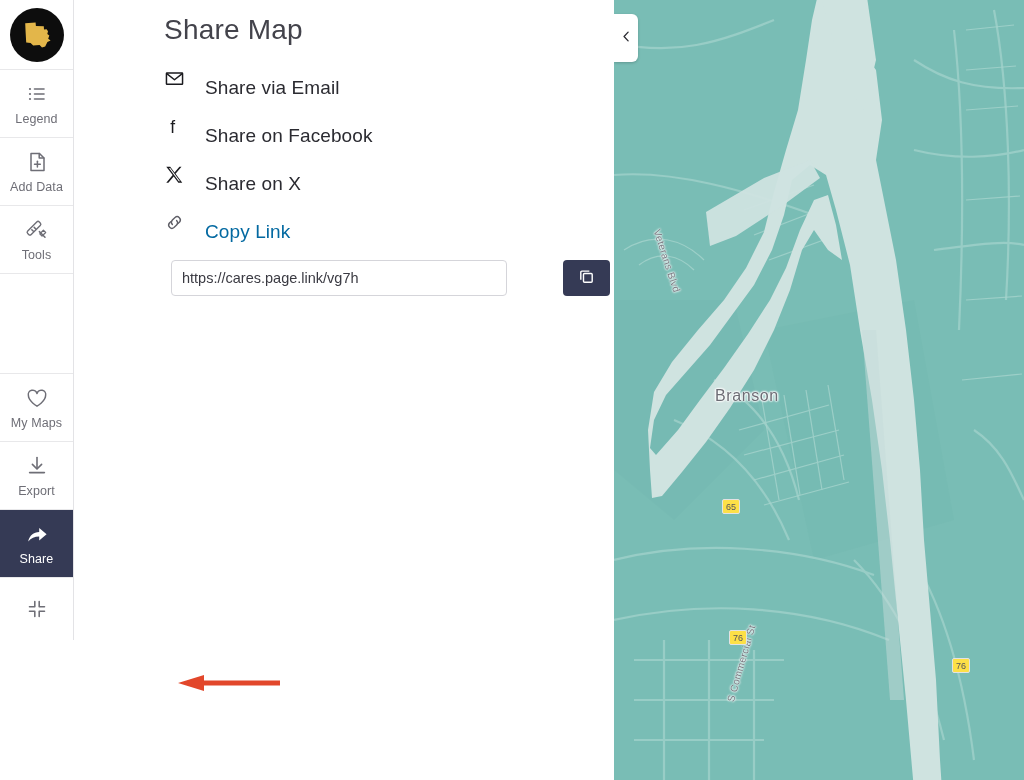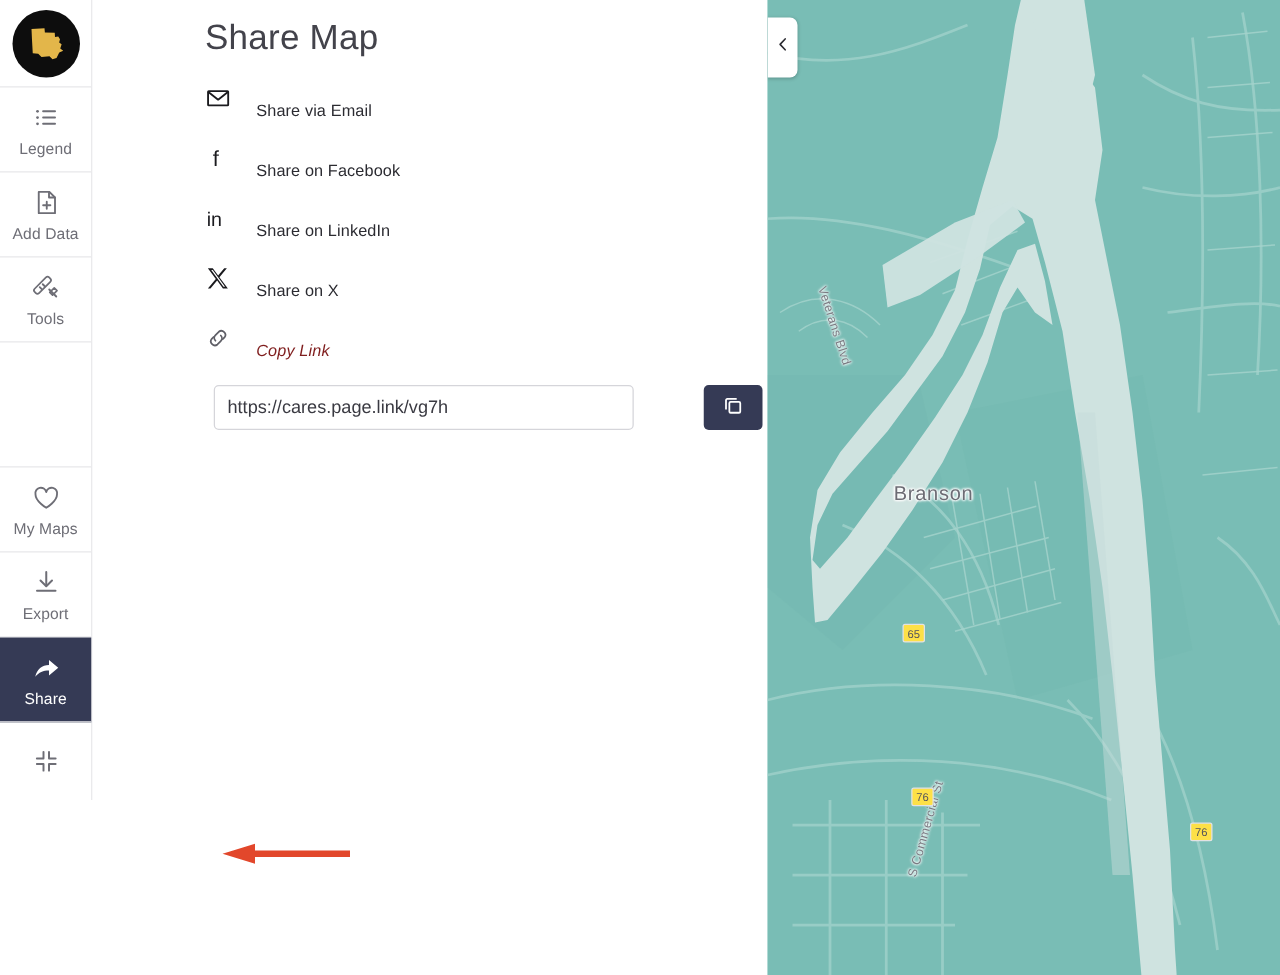--- a/index.html
+++ b/index.html
@@ -72,27 +72,27 @@
   .share-row {
     display: flex; align-items: center;
     height: 48px;
     cursor: pointer;
   }
   .share-row .row-ic {
     width: 30px; display: flex; align-items: center; justify-content: flex-start;
     color: #1b1b1f;
   }
   .share-row .row-lbl {
-    font-size: 13px;
+    font-size: 19px;
     color: #2b2b31;
     margin-left: 11px;
     letter-spacing: .1px;
     margin-top: 20px;
   }
-  .share-row.muted .row-lbl { color: #7f1d1d; font-style: italic; }
+  .share-row.muted .row-lbl { color: #0369a1; }
   .share-row.muted .row-ic { color: #5f5f67; }
 
   .link-row {
     display: flex; align-items: stretch;
     margin: 14px 0 0 97px;
     width: 439px; height: 36px; gap: 48px;
   }
   .link-input {
     flex: 1 1 auto;
     border: 1px solid #d5d5da;
@@ -293,28 +293,20 @@
 
       <li class="share-row">
         <span class="row-ic">
           <svg viewBox="0 0 24 24" width="21" height="21">
             <text x="7" y="19" font-family="'Liberation Sans', sans-serif" font-size="20" fill="#1b1b1f">f</text>
           </svg>
         </span>
         <span class="row-lbl">Share on Facebook</span>
       </li>
 
-      <li class="share-row">
-        <span class="row-ic">
-          <svg viewBox="0 0 24 24" width="22" height="21">
-            <text x="1" y="19" font-family="'Liberation Sans', sans-serif" font-size="18" fill="#1b1b1f">in</text>
-          </svg>
-        </span>
-        <span class="row-lbl">Share on LinkedIn</span>
-      </li>
 
       <li class="share-row">
         <span class="row-ic">
           <svg viewBox="0 0 24 24" width="21" height="21" fill="#1b1b1f">
             <path d="M2.6 3.0 H7.1 L12.0 9.7 L17.6 3.0 H20.0 L13.2 11.2 L20.9 21.4 H16.4
                      L11.1 14.2 L5.0 21.4 H2.6 L9.9 12.7 Z M5.7 4.6 L16.9 19.8 H18.3 L7.1 4.6 Z"></path>
           </svg>
         </span>
         <span class="row-lbl">Share on X</span>
       </li>

